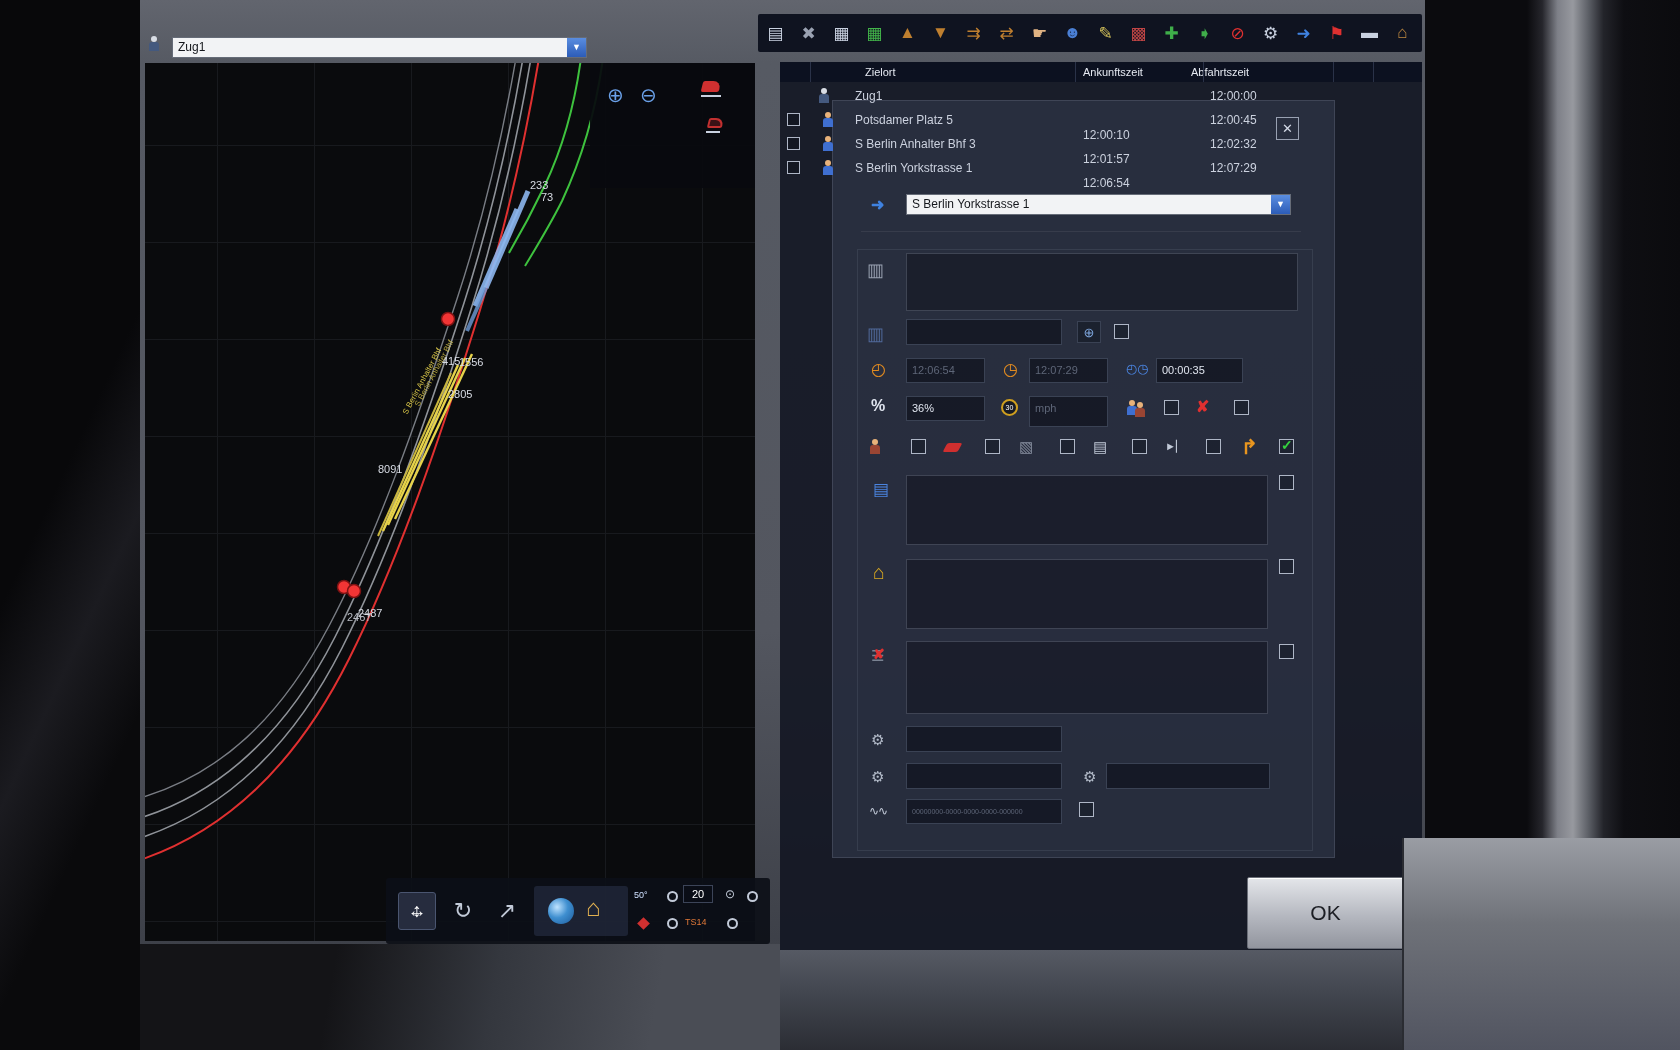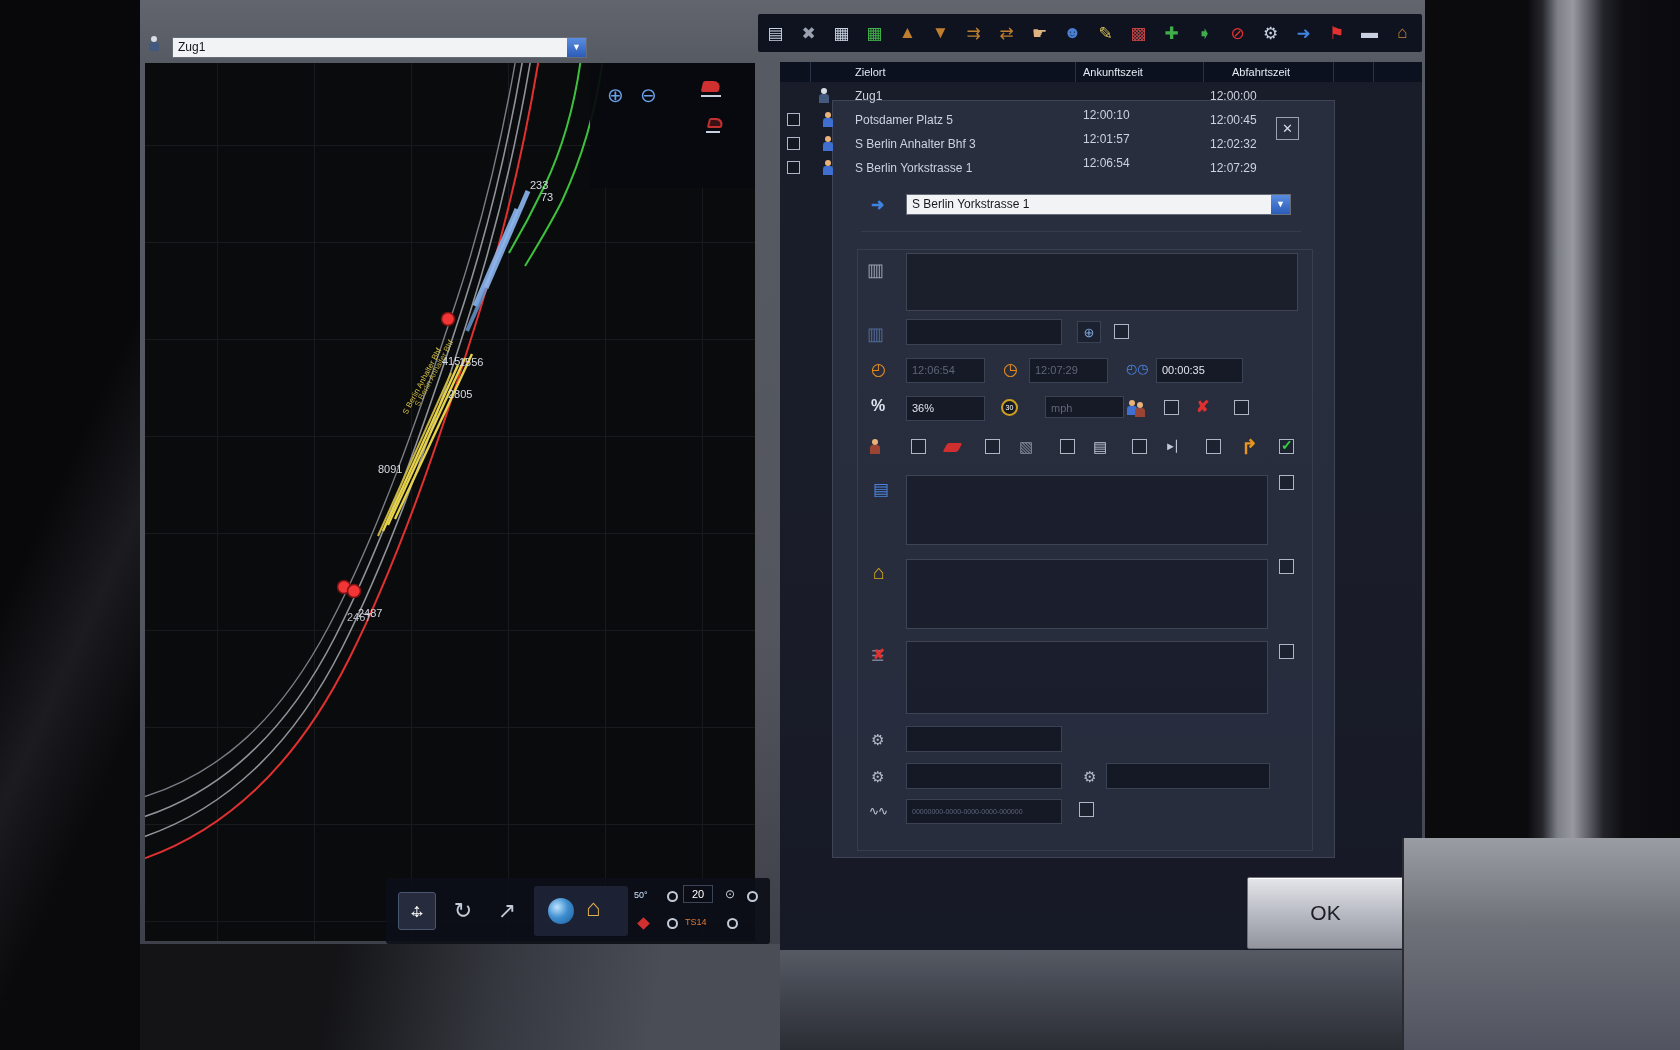--- a/index.html
+++ b/index.html
@@ -36,21 +36,21 @@
 .dd .arrow{position:absolute;right:0;top:0;bottom:0;width:19px;background:linear-gradient(#5a8de0,#2c5cb8);color:#fff;font-size:9px;text-align:center;line-height:19px}
 .toolbar{position:absolute;left:758px;top:14px;width:664px;height:38px;background:#0f1320;border-radius:2px;display:flex;align-items:center;padding:0 3px;gap:4px}
 .tbtn{width:29px;height:29px;display:flex;align-items:center;justify-content:center;font-size:17px;border-radius:2px;cursor:pointer}
 
 .tt-panel{position:absolute;left:780px;top:62px;width:642px;height:888px;background:rgba(17,21,33,.88)}
 .tt-header{position:absolute;left:780px;top:62px;width:642px;height:20px;background:#0c1120;color:#e6eaf2;font-size:11px}
 .tt-header .h{position:absolute;top:4px}
 .tt-sep{position:absolute;top:0;width:1px;height:20px;background:#2a3248}
 .ttrow{position:absolute;left:780px;width:642px;height:24px;color:#ccd2df;font-size:12px}
 .rname{position:absolute;left:75px;top:5px}
-.rarr{position:absolute;left:303px;top:0}
+.rarr{position:absolute;left:303px;top:20px}
 .rdep{position:absolute;left:430px;top:5px}
 .cb{position:absolute;width:15px;height:15px;border:1px solid #aeb6c6;background:rgba(10,13,22,.35)}
 .cb .mark{position:absolute;left:1px;top:-3px;color:#35d03f;font-weight:bold;font-size:14px}
 .person{display:inline-block;position:relative;width:12px;height:15px}
 .person i{position:absolute;left:3px;top:0;width:6px;height:6px;border-radius:50%;background:#e8b27a}
 .person b{position:absolute;left:1px;top:6px;width:10px;height:9px;border-radius:3px 3px 0 0;background:#3f6fd0}
 .person.driver i{background:#d9dde5}.person.driver b{background:#44597e}
 .person.tan b{background:#9a4533}
 
 .overlay{position:absolute;left:832px;top:100px;width:503px;height:758px;background:rgba(46,52,70,.72);border:1px solid rgba(130,140,160,.25)}
@@ -222,23 +222,23 @@
       <span>▬</span>
     </div>
   <div class="tbtn" style="color:#c08a40">
       <span>⌂</span>
     </div>
 </div>
 
 
 <div class="tt-panel"></div>
 <div class="tt-header">
-  <span class="h" style="left:75px">Zielort</span>
+  <span class="h" style="left:85px">Zielort</span>
   <span class="h" style="left:303px">Ankunftszeit</span>
-  <span class="h" style="left:452px">Abfahrtszeit</span>
+  <span class="h" style="left:411px">Abfahrtszeit</span>
   <span class="tt-sep" style="left:30px"></span>
   <span class="tt-sep" style="left:295px"></span>
   <span class="tt-sep" style="left:423px"></span>
   <span class="tt-sep" style="left:553px"></span>
   <span class="tt-sep" style="left:593px"></span>
 </div>
 
 
 <div class="overlay">
   <div class="closebtn">
@@ -266,21 +266,21 @@
   <span class="oicon" style="left:38px;top:258px;color:#e08a20;font-size:17px">◴</span>
   <div class="field dim" style="left:73px;top:257px;width:79px;height:25px">12:06:54</div>
   <span class="oicon" style="left:170px;top:258px;color:#e08a20;font-size:17px">◷</span>
   <div class="field dim" style="left:196px;top:257px;width:79px;height:25px">12:07:29</div>
   <span class="oicon" style="left:293px;top:260px;color:#4a84e0;font-size:13px">◴◷</span>
   <div class="field" style="left:323px;top:257px;width:87px;height:25px">00:00:35</div>
 
   <span class="oicon" style="left:38px;top:296px;color:#e0e5ef;font-size:16px;font-weight:bold">%</span>
   <div class="field" style="left:73px;top:295px;width:79px;height:25px">36%</div>
   <span class="spd" style="left:168px;top:298px">30</span>
-  <div class="field dim" style="left:212px;top:295px;width:79px;height:22px">mph</div>
+  <div class="field dim" style="left:196px;top:295px;width:79px;height:31px">mph</div>
   <span class="person" style="position:absolute;left:293px;top:299px">
       <i></i>
       <b></b>
     </span>
   <span class="person tan" style="position:absolute;left:301px;top:301px">
       <i></i>
       <b></b>
     </span>
   <span class="cb" style="left:331px;top:299px"></span>
   <span class="oicon" style="left:363px;top:296px;color:#e03030;font-size:16px;font-weight:bold">✘</span>

